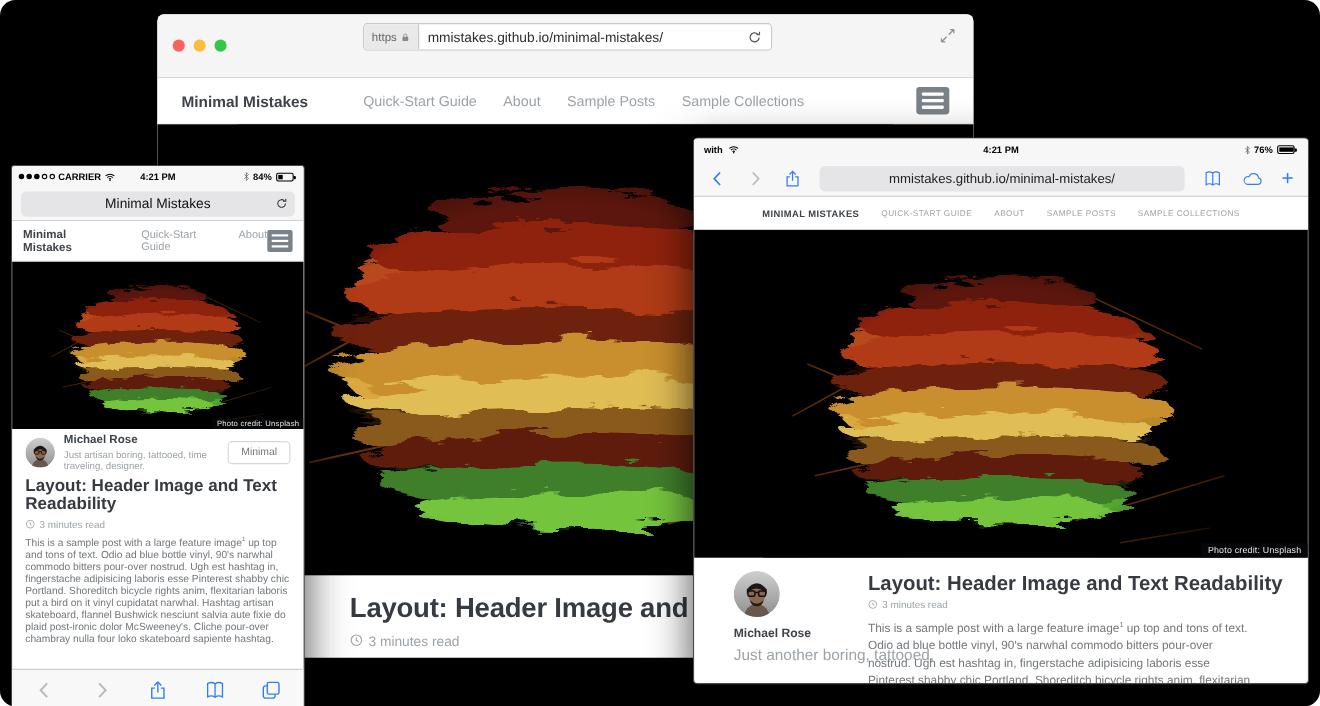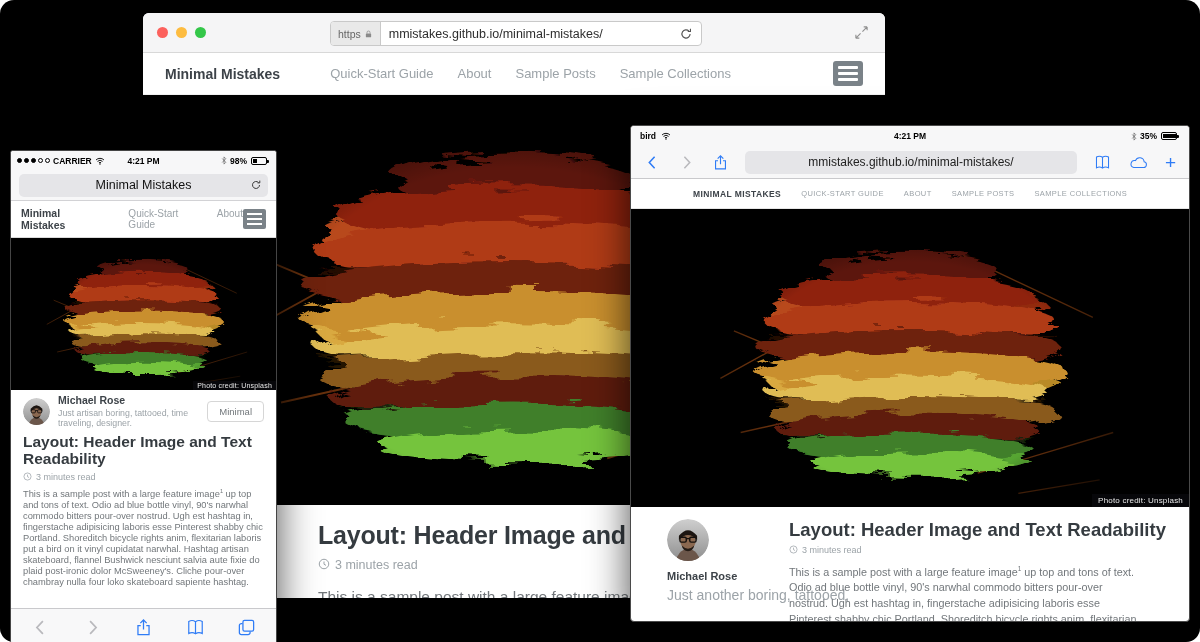--- a/index.html
+++ b/index.html
@@ -5,21 +5,21 @@
   *{margin:0;padding:0;box-sizing:border-box}
   html,body{width:1200px;height:642px;background:#fff;overflow:hidden;
     font-family:"Liberation Sans",sans-serif}
   #stage{position:relative;width:1200px;height:642px;background:#000;border-radius:14px;overflow:hidden}
   .win{position:absolute;background:#fff;box-shadow:0 10px 40px rgba(0,0,0,.7)}
   svg{display:block}
   sup{font-size:.6em;vertical-align:super}
 
   
   .desktop{left:143px;top:13px;width:742px;height:585px;z-index:1;border-radius:6px 6px 0 0;overflow:hidden}
-  .d-chrome{position:relative;height:40px;background:#f5f5f6;border-bottom:1px solid #d8d8d8;display:flex;align-items:center;padding:0 14px}
+  .d-chrome{position:relative;height:58px;background:#f5f5f6;border-bottom:1px solid #d8d8d8;display:flex;align-items:center;padding:0 14px}
   .lights{display:flex;gap:8px}
   .light{width:11px;height:11px;border-radius:50%}
   .light.r{background:#fc615d}.light.y{background:#fdbc40}.light.g{background:#34c749}
   .d-urlwrap{position:absolute;left:187px;top:8px;width:372px;height:25px;background:#fff;border:1px solid #c9c9c9;border-radius:4px;display:flex;align-items:center;overflow:hidden}
   .https-badge{height:100%;background:#e9e9e9;border-right:1px solid #c9c9c9;display:flex;align-items:center;gap:3px;padding:0 7px;font-size:10.5px;color:#666}
   .https-badge svg{width:9px;height:10px;color:#8a8a8a}
   .d-url{flex:1;padding-left:8px;font-size:12.5px;color:#2e2e2e;white-space:nowrap}
   .d-refresh{width:14px;height:14px;color:#555;margin-right:8px;flex:none}
   .d-expand{position:absolute;right:16px;top:12px;width:15px;height:15px;color:#909090}
   .d-nav{height:42px;display:flex;align-items:center;padding:0 22px;background:#fff;border-bottom:1px solid #f0f0f0}
@@ -273,30 +273,30 @@
             <use href="#i-clock"></use>
           </svg>
         <span>3 minutes read</span>
       </div>
       <p><span>This is a sample post with a large feature image</span><sup>1</sup><span> up top and tons of text. Odio ad blue bottle vinyl, 90's narwhal commodo bitters pour-over nostrud. Ugh est hashtag in, fingerstache adipisicing laboris esse Pinterest shabby chic Portland. Shoreditch bicycle rights anim, flexitarian laboris put a bird on it vinyl cupidatat narwhal. Hashtag artisan skateboard, flannel Bushwick nesciunt salvia aute fixie do plaid post-ironic dolor McSweeney's. Cliche pour-over chambray nulla four loko skateboard sapiente hashtag.</span></p>
     </div>
   </section>
 
   <section class="win ipad">
     <div class="pd-status">
-      <span class="dev">bird</span>
+      <span class="dev">with</span>
       <svg class="wifi">
           <use href="#i-wifi"></use>
         </svg>
       <span class="st-time" style="font-weight:bold">4:21 PM</span>
       <span class="st-right">
         <svg class="bt">
             <use href="#i-bt"></use>
           </svg>
-        <span>35%</span>
+        <span>76%</span>
         <span class="batt">
             <span class="fill" style="width:13px"></span>
           </span>
       </span>
     </div>
 
     <div class="pd-toolbar">
       <div class="pd-left">
         <svg class="tb-ic blue">
             <use href="#i-chevL"></use>
@@ -370,21 +370,21 @@
       </span>
       <span>CARRIER</span>
       <svg class="wifi">
           <use href="#i-wifi"></use>
         </svg>
       <span class="st-time">4:21 PM</span>
       <span class="st-right">
         <svg class="bt">
             <use href="#i-bt"></use>
           </svg>
-        <span>98%</span>
+        <span>84%</span>
         <span class="batt">
             <span class="fill" style="width:4px"></span>
           </span>
       </span>
     </div>
 
     <div class="ip-urlrow">
       <div class="ip-field">
         <span>Minimal Mistakes</span>
         <svg class="rf">

